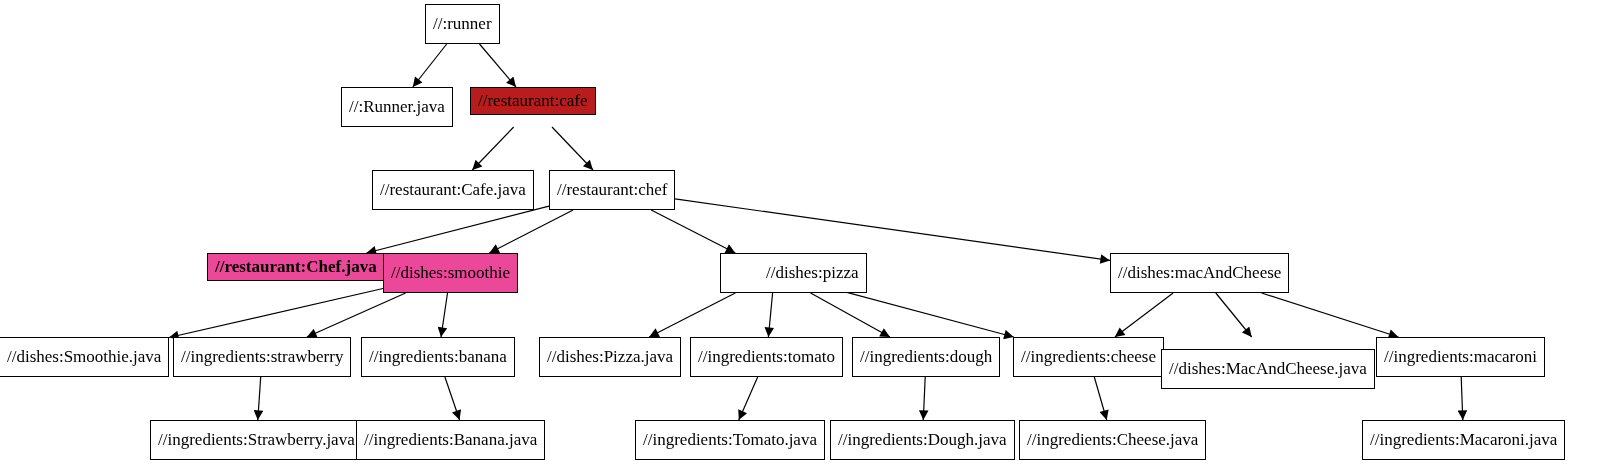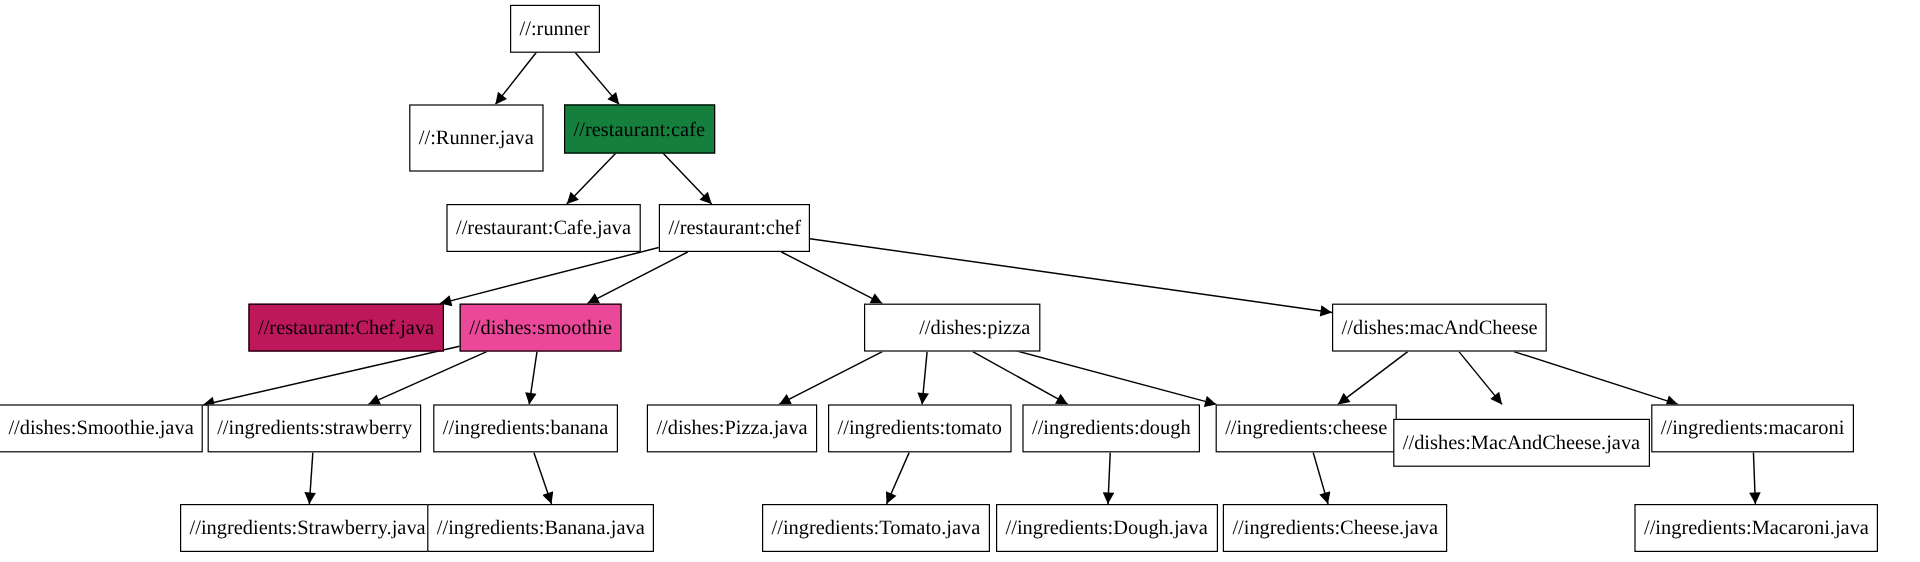--- a/index.html
+++ b/index.html
@@ -68,25 +68,25 @@
         <line x1="1173.1" y1="293.0" x2="1114.9" y2="337.0" stroke="#000000" stroke-width="1.2" marker-end="url(#arrow)"></line>
         <line x1="1215.8" y1="293.0" x2="1251.7" y2="337.0" stroke="#000000" stroke-width="1.2" marker-end="url(#arrow)"></line>
         <line x1="1261.6" y1="293.0" x2="1398.4" y2="337.0" stroke="#000000" stroke-width="1.2" marker-end="url(#arrow)"></line>
         <line x1="757.7" y1="377.0" x2="738.8" y2="420.0" stroke="#000000" stroke-width="1.2" marker-end="url(#arrow)"></line>
         <line x1="925.2" y1="377.0" x2="923.3" y2="420.0" stroke="#000000" stroke-width="1.2" marker-end="url(#arrow)"></line>
         <line x1="1094.3" y1="377.0" x2="1106.7" y2="420.0" stroke="#000000" stroke-width="1.2" marker-end="url(#arrow)"></line>
         <line x1="1461.2" y1="377.0" x2="1462.8" y2="420.0" stroke="#000000" stroke-width="1.2" marker-end="url(#arrow)"></line>
       </g>
   </svg>
 <div class="node" style="top: 4px; height: 40px; background: rgb(255, 255, 255); border-color: rgb(0, 0, 0); color: rgb(0, 0, 0); left: 425px;">//:runner</div>
-    <div class="node" style="top: 87px; height: 56px; background: rgb(255, 255, 255); border-color: rgb(0, 0, 0); color: rgb(0, 0, 0); left: 341px;">//:Runner.java</div>
-    <div class="node" style="top: 87px; height: 41px; background: #15803d; border-color: rgb(0, 0, 0); color: rgb(0, 0, 0); left: 470px;">//restaurant:cafe</div>
+    <div class="node" style="top: 87px; height: 40px; background: rgb(255, 255, 255); border-color: rgb(0, 0, 0); color: rgb(0, 0, 0); left: 341px;">//:Runner.java</div>
+    <div class="node" style="top: 87px; height: 28px; background: #b91c1c; border-color: rgb(0, 0, 0); color: rgb(0, 0, 0); left: 470px;">//restaurant:cafe</div>
     <div class="node" style="top: 170px; height: 40px; background: rgb(255, 255, 255); border-color: rgb(0, 0, 0); color: rgb(0, 0, 0); left: 372px;">//restaurant:Cafe.java</div>
     <div class="node" style="top: 170px; height: 40px; background: rgb(255, 255, 255); border-color: rgb(0, 0, 0); color: rgb(0, 0, 0); left: 549px;">//restaurant:chef</div>
-    <div class="node" style="top: 253px; height: 40px; background: #be185d; border-color: rgb(0, 0, 0); color: rgb(0, 0, 0); left: 207px;">//restaurant:Chef.java</div>
+    <div class="node" style="top: 253px; height: 28px; background: #ec4899; border-color: rgb(0, 0, 0); color: rgb(0, 0, 0); left: 207px; font-weight: bold;">//restaurant:Chef.java</div>
     <div class="node" style="top: 253px; height: 40px; background: #ec4899; border-color: rgb(0, 0, 0); color: rgb(0, 0, 0); left: 383px;">//dishes:smoothie</div>
     <div class="node" style="top: 253px; height: 40px; background: rgb(255, 255, 255); border-color: rgb(0, 0, 0); color: rgb(0, 0, 0); left: 720px; padding-left: 45px;">//dishes:pizza</div>
     <div class="node" style="top: 253px; height: 40px; background: rgb(255, 255, 255); border-color: rgb(0, 0, 0); color: rgb(0, 0, 0); left: 1110px;">//dishes:macAndCheese</div>
     <div class="node" style="top: 337px; height: 40px; background: rgb(255, 255, 255); border-color: rgb(0, 0, 0); color: rgb(0, 0, 0); left: -1px;">//dishes:Smoothie.java</div>
     <div class="node" style="top: 337px; height: 40px; background: rgb(255, 255, 255); border-color: rgb(0, 0, 0); color: rgb(0, 0, 0); left: 173px;">//ingredients:strawberry</div>
     <div class="node" style="top: 337px; height: 40px; background: rgb(255, 255, 255); border-color: rgb(0, 0, 0); color: rgb(0, 0, 0); left: 361px;">//ingredients:banana</div>
     <div class="node" style="top: 337px; height: 40px; background: rgb(255, 255, 255); border-color: rgb(0, 0, 0); color: rgb(0, 0, 0); left: 539px;">//dishes:Pizza.java</div>
     <div class="node" style="top: 337px; height: 40px; background: rgb(255, 255, 255); border-color: rgb(0, 0, 0); color: rgb(0, 0, 0); left: 690px;">//ingredients:tomato</div>
     <div class="node" style="top: 337px; height: 40px; background: rgb(255, 255, 255); border-color: rgb(0, 0, 0); color: rgb(0, 0, 0); left: 852px;">//ingredients:dough</div>
     <div class="node" style="top: 337px; height: 40px; background: rgb(255, 255, 255); border-color: rgb(0, 0, 0); color: rgb(0, 0, 0); left: 1013px;">//ingredients:cheese</div>

